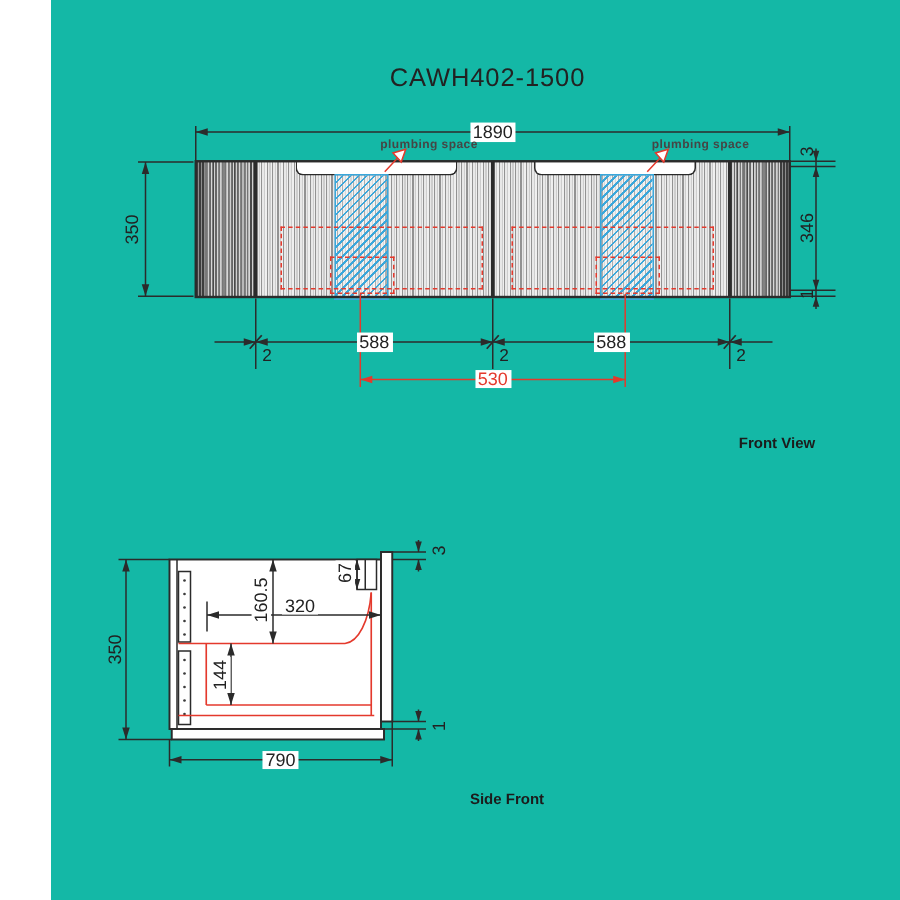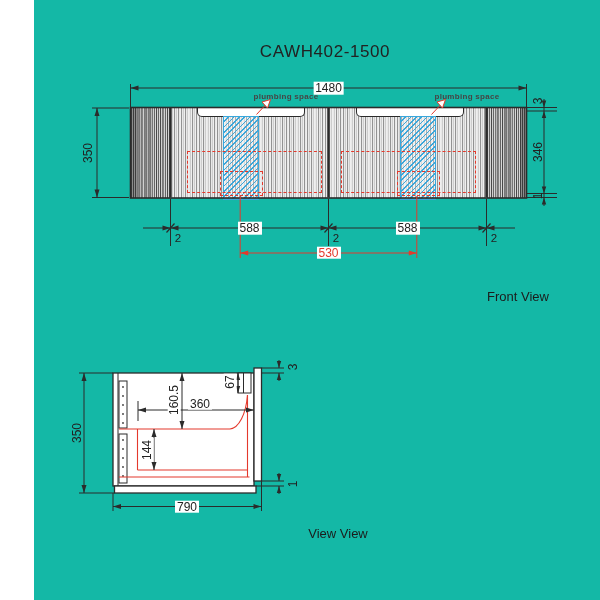--- a/index.html
+++ b/index.html
@@ -21,21 +21,21 @@
     background-image:repeating-linear-gradient(135deg,
       rgba(58,167,219,0) 0 2.6px, #3aa7db 2.6px 3.8px);
     border:1.2px solid #3aa7db;}
   .red-dash{border:1.3px dashed #e4392c;}
   .lbl{position:absolute;font-size:12px;color:#222;white-space:nowrap;
        line-height:1.05;transform:translate(-50%,-50%);}
   .bg{background:#fff;padding:0 2px;}
   .rot{transform:translate(-50%,-50%) rotate(-90deg);}
   .red-txt{color:#e4392c;}
   .small{font-size:8px;font-weight:700;color:#454545;letter-spacing:0.3px;}
-  .caption{font-size:13px;font-weight:400;color:#1c1c1c;}
+  .caption{font-size:10px;font-weight:700;color:#1c1c1c;}
   .title{font-size:17px;color:#222;letter-spacing:0.6px;}
   svg{position:absolute;left:0;top:0;}
 </style>
 </head>
 <body>
 
 <div id="stage">
 
   <div class="abs flutes" style="left:97px;top:108px;width:395px;height:89.5px;"></div>
   <div class="abs endcap" style="left:97px;top:108px;width:39.5px;height:89.5px;"></div>
@@ -138,21 +138,21 @@
       <path d="M148 373 l2.5 8 l-5 0 z M148 429 l2.5 -8 l-5 0 z"></path>
       <path d="M204 373 l2.2 7 l-4.4 0 z M204 393 l2.2 -7 l-4.4 0 z"></path>
       <path d="M120 429 l2.5 8 l-5 0 z M120 470 l2.5 -8 l-5 0 z"></path>
       <path d="M245 368 l2.2 -7 l-4.4 0 z M245 373 l2.2 7 l-4.4 0 z"></path>
       <path d="M245 481 l2.2 -7 l-4.4 0 z M245 486 l2.2 7 l-4.4 0 z"></path>
     </g>
   </svg>
 
   <div class="lbl title" style="left:291px;top:52px;">CAWH402-1500</div>
 
-  <div class="lbl bg" style="left:294.5px;top:88px;">1480</div>
+  <div class="lbl bg" style="left:294.5px;top:88px;">1890</div>
   <div class="lbl rot" style="left:54px;top:152.5px;">350</div>
   <div class="lbl rot" style="left:504px;top:101px;">3</div>
   <div class="lbl rot" style="left:504px;top:152px;">346</div>
   <div class="lbl rot" style="left:504px;top:195.5px;">1</div>
 
   <div class="lbl small" style="left:252px;top:97px;">plumbing space</div>
   <div class="lbl small" style="left:433px;top:97px;">plumbing space</div>
 
   <div class="lbl bg" style="left:215.5px;top:228px;">588</div>
   <div class="lbl bg" style="left:373.5px;top:228px;">588</div>
@@ -160,20 +160,20 @@
   <div class="lbl" style="left:302px;top:238px;font-size:11.5px;">2</div>
   <div class="lbl" style="left:460px;top:238px;font-size:11.5px;">2</div>
   <div class="lbl bg red-txt" style="left:294.5px;top:252.5px;">530</div>
 
   <div class="lbl caption" style="left:484px;top:296.5px;">Front View</div>
 
   <div class="lbl rot" style="left:43px;top:433px;">350</div>
   <div class="lbl rot" style="left:259px;top:367px;">3</div>
   <div class="lbl rot" style="left:259px;top:484px;">1</div>
   <div class="lbl rot bg" style="left:140px;top:400px;">160.5</div>
-  <div class="lbl bg" style="left:166px;top:403.5px;">360</div>
+  <div class="lbl bg" style="left:166px;top:403.5px;">320</div>
   <div class="lbl rot bg" style="left:196px;top:382px;">67</div>
   <div class="lbl rot bg" style="left:112.5px;top:449.5px;">144</div>
   <div class="lbl bg" style="left:153px;top:506.5px;">790</div>
 
-  <div class="lbl caption" style="left:304px;top:533.5px;">View View</div>
+  <div class="lbl caption" style="left:304px;top:533.5px;">Side Front</div>
 
 </div>
 
 </body></html>

